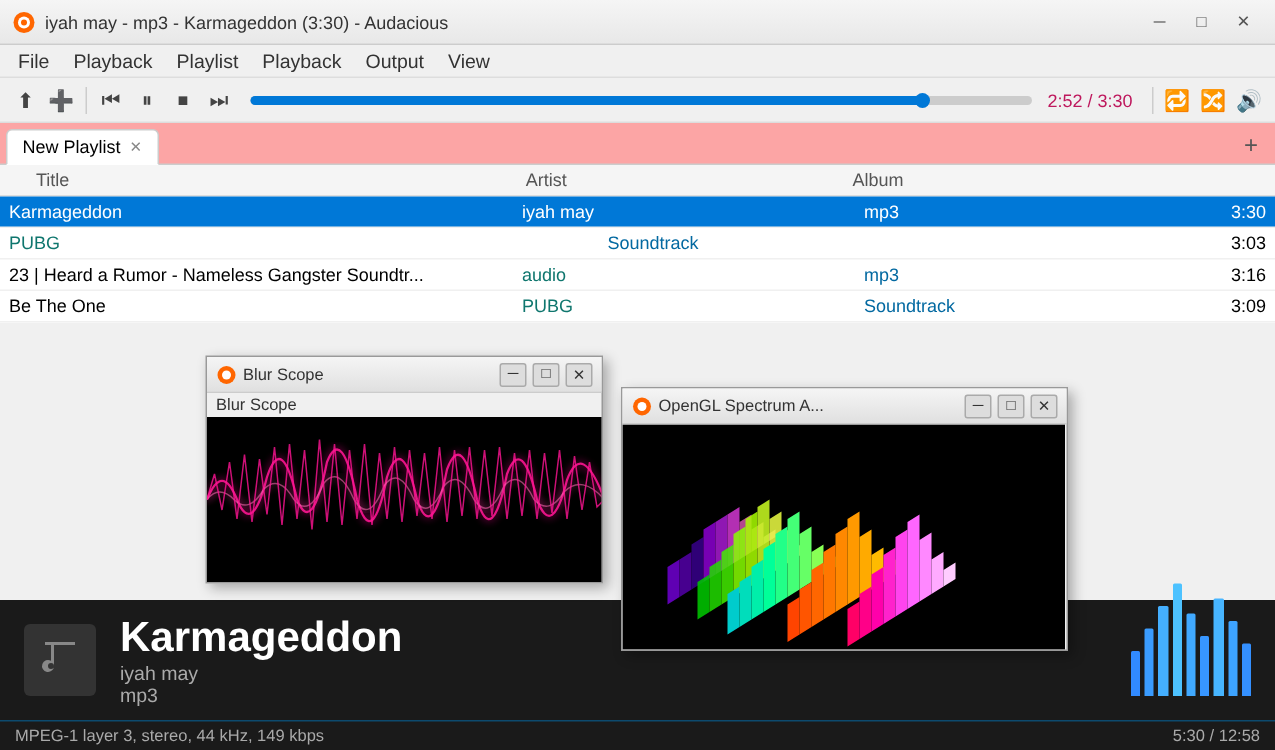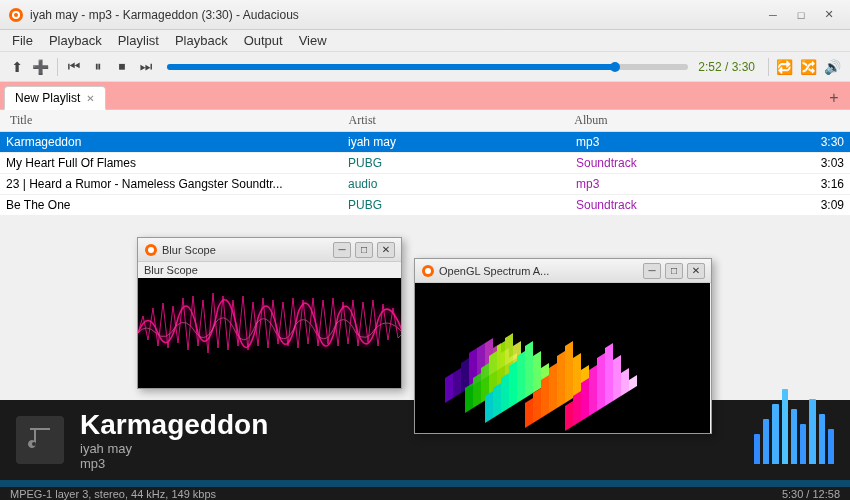--- a/index.html
+++ b/index.html
@@ -64,21 +64,21 @@
     }
     #seek-bar-fill {
       height: 100%; background: #0078d7; border-radius: 3px;
       width: 86%;
     }
     #seek-thumb {
       width: 10px; height: 10px; background: #0078d7; border-radius: 50%;
       position: absolute; top: -2px; left: calc(86% - 5px);
     }
     #time-display {
-      font-size: 12px; color: #4d7c0f; white-space: nowrap; margin-right: 8px;
+      font-size: 12px; color: #be185d; white-space: nowrap; margin-right: 8px;
     }
     .tb-separator { width: 1px; height: 18px; background: #ccc; margin: 0 3px; }
 
     
     #tabs-bar {
       background: #fca5a5;
       height: 28px;
       display: flex;
       align-items: flex-end;
       border-bottom: 1px solid #ccc;
@@ -104,37 +104,37 @@
     }
 
     
     #playlist-container {
       background: white;
       flex: 1;
       overflow: hidden;
     }
     #col-headers {
       display: flex; background: #f5f5f5; border-bottom: 1px solid #ddd;
-      padding: 3px 10px; font-size: 12px; color: #555; font-family: Liberation Serif, serif;
+      padding: 3px 24px; font-size: 12px; color: #555;
     }
     .col-title { flex: 3; }
     .col-artist { flex: 2; }
     .col-album { flex: 2; }
     .col-dur { width: 40px; text-align: right; }
 
     .playlist-row {
       display: flex; padding: 3px 6px; border-bottom: 1px solid #f0f0f0;
       cursor: pointer; font-size: 12px;
     }
     .playlist-row.active { background: #0078d7; color: white; }
     .playlist-row.active .row-artist,
     .playlist-row.active .row-album { color: white; }
     .row-title { flex: 3; white-space: nowrap; overflow: hidden; text-overflow: ellipsis; }
     .row-artist { flex: 2; color: #0f766e; white-space: nowrap; overflow: hidden; }
-    .row-album { flex: 2; color: #a21caf; white-space: nowrap; overflow: hidden; }
+    .row-album { flex: 2; color: #0369a1; white-space: nowrap; overflow: hidden; }
     .row-dur { width: 40px; text-align: right; }
 
     
     #bottom-bar {
       position: absolute; bottom: 20px; left: 0; right: 0;
       height: 80px;
       background: #1a1a1a;
       display: flex;
       align-items: center;
       padding: 0 16px;
@@ -151,21 +151,21 @@
     #track-format { font-size: 13px; color: #aaa; }
     #vis-bars {
       width: 80px; height: 48px;
       display: flex; align-items: flex-end; gap: 3px;
     }
     .vis-bar { background: #4488ff; width: 8px; border-radius: 1px 1px 0 0; }
 
     
     #status-bar {
       position: absolute; bottom: 0; left: 0; right: 0;
-      height: 20px; background: #1a1a1a; border-top: 7px solid #0c4a6e;
+      height: 20px; background: #1a1a1a; border-top: 1px solid #0c4a6e;
       display: flex; align-items: center; justify-content: space-between;
       padding: 0 10px; color: #aaa; font-size: 11px;
     }
 
     
     .float-win {
       position: absolute;
       background: #f0f0f0;
       border: 1px solid #999;
       box-shadow: 3px 3px 8px rgba(0,0,0,0.3);
@@ -285,21 +285,20 @@
       <span class="col-dur"></span>
     </div>
     <div id="playlist-rows">
     <div class="playlist-row active">
     <span class="row-title">Karmageddon</span>
     <span class="row-artist">iyah may</span>
     <span class="row-album">mp3</span>
     <span class="row-dur">3:30</span>
   </div>
         <div class="playlist-row">
-    <span class="row-title">My Heart Full Of Flames</span>
     <span class="row-artist">PUBG</span>
     <span class="row-album">Soundtrack</span>
     <span class="row-dur">3:03</span>
   </div>
         <div class="playlist-row">
     <span class="row-title">23 | Heard a Rumor - Nameless Gangster Soundtr...</span>
     <span class="row-artist">audio</span>
     <span class="row-album">mp3</span>
     <span class="row-dur">3:16</span>
   </div>

